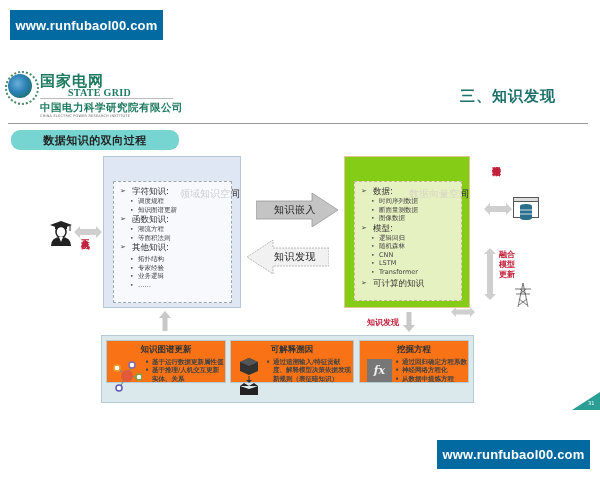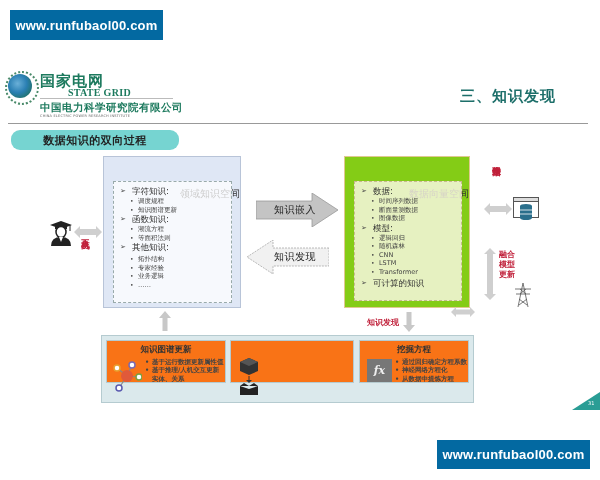--- a/index.html
+++ b/index.html
@@ -244,29 +244,33 @@
       <circle cx="27" cy="17" r="3" fill="#fff" stroke="#7aa040" stroke-width="1.5"></circle>
       <circle cx="7" cy="28" r="3" fill="#fff" stroke="#5a5ab0" stroke-width="1.5"></circle>
     </svg>
     <ul class="sp-list">
       <li>基于运行数据更新属性值</li>
       <li>基于推理/人机交互更新实体、关系</li>
     </ul>
   </div>
 
   <div class="sub-panel sp2">
+    <div class="sp-title">可解释溯因</div>
     <svg class="icon" style="left:8px;top:17px;" width="20" height="38" viewBox="0 0 20 38">
       <polygon points="10,0 19,4 19,13 10,17 1,13 1,4" fill="#333"></polygon>
       <polygon points="10,0 19,4 10,8 1,4" fill="#555"></polygon>
       <line x1="10" y1="18" x2="10" y2="24" stroke="#333" stroke-width="1"></line>
       <polygon points="7,22 13,22 10,25" fill="#333"></polygon>
       <polygon points="1,28 10,31 19,28 19,37 1,37" fill="#222"></polygon>
       <polygon points="1,28 5,25 10,28" fill="#222"></polygon>
       <polygon points="19,28 15,25 10,28" fill="#222"></polygon>
     </svg>
+    <ul class="sp-list">
+      <li>通过追溯输入/特征贡献度、解释模型决策依据发现新规则（表征暗知识）</li>
+    </ul>
   </div>
 
   <div class="sub-panel sp3">
     <div class="sp-title">挖掘方程</div>
     <div class="fx-box">fx</div>
     <ul class="sp-list">
       <li>通过回归确定方程系数</li>
       <li>神经网络方程化</li>
       <li>从数据中提炼方程</li>
     </ul>

